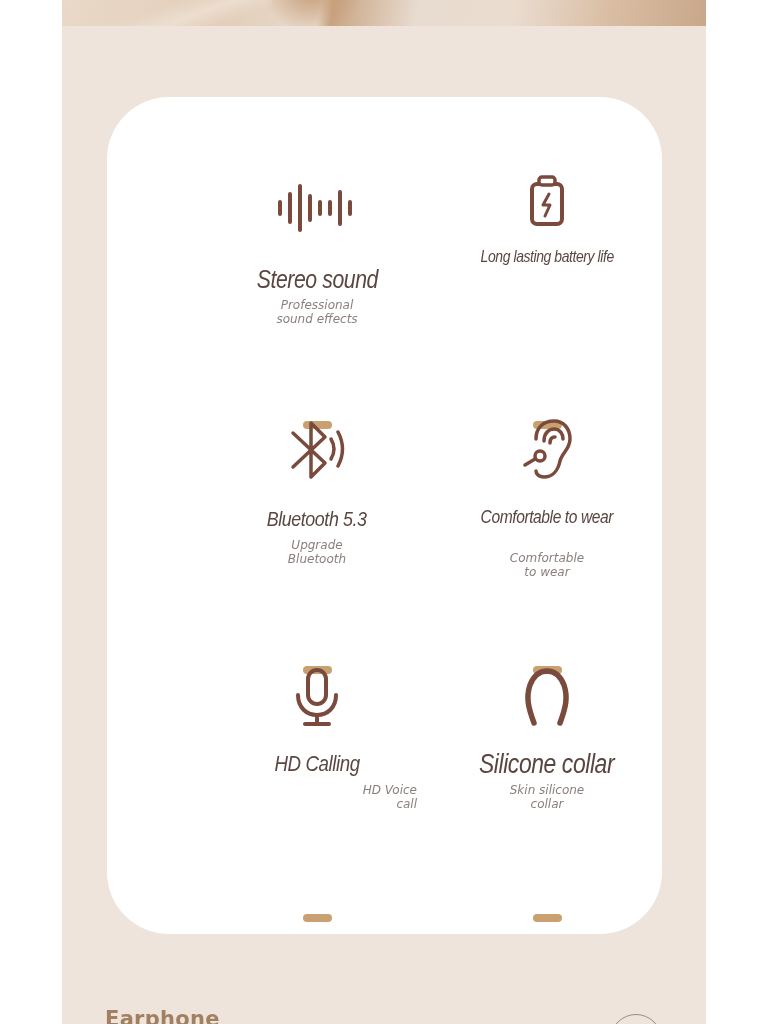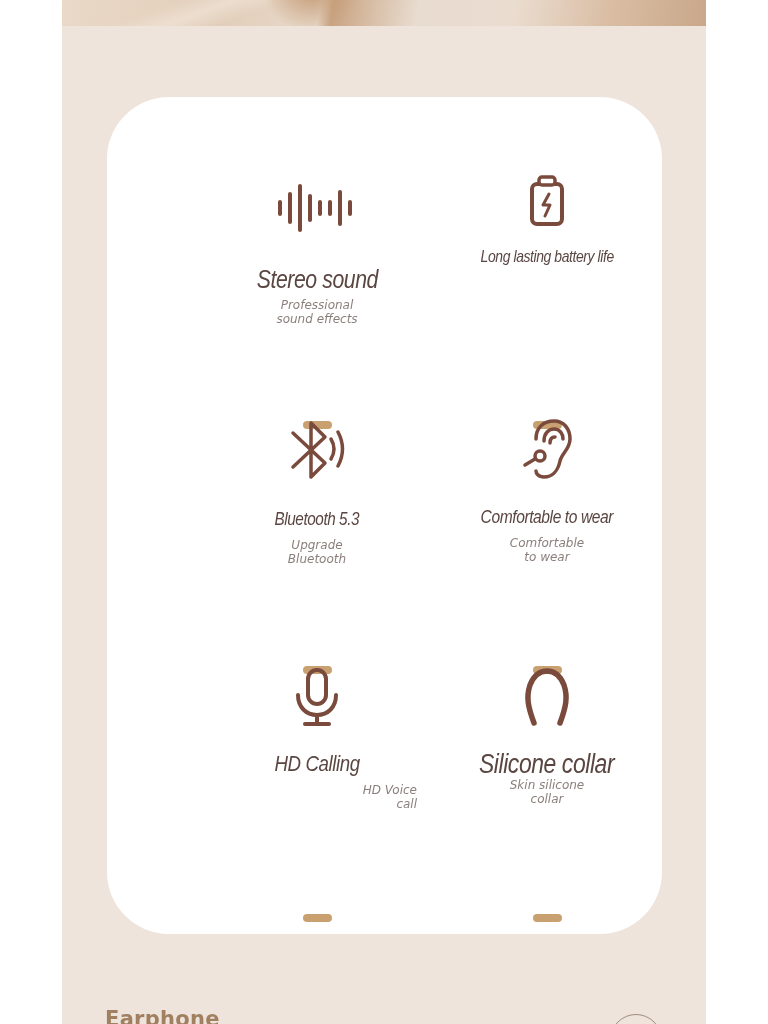--- a/index.html
+++ b/index.html
@@ -144,36 +144,36 @@
       <div class="title" style="margin-top:17px;font-size:17px;line-height:20px;"><span class="title-inner" style="transform:scaleX(0.82);">Long lasting battery life</span></div>
       <div class="pill" style="top:247px;"></div>
     </div>
 
     <div class="feature" style="left:110px; top:322px;">
       <svg class="icon" width="60" height="62" viewBox="0 0 60 62" style="height:62px;margin-top:0px;">
         <path d="M6 14 L38 44 L24 58 L24 4 L38 18 L6 48" fill="none" stroke="#7a4a3c" stroke-width="3.5" stroke-linejoin="round" stroke-linecap="round"></path>
         <path d="M44 20 Q50 30 44 40" fill="none" stroke="#7a4a3c" stroke-width="3.5" stroke-linecap="round"></path>
         <path d="M51 13 Q60 30 51 47" fill="none" stroke="#7a4a3c" stroke-width="3.5" stroke-linecap="round"></path>
       </svg>
-      <div class="title" style="margin-top:24px;font-size:18px;line-height:28px;"><span class="title-inner" style="transform:scaleX(0.85);">Bluetooth 5.3</span></div>
+      <div class="title" style="margin-top:24px;font-size:21px;line-height:28px;"><span class="title-inner" style="transform:scaleX(0.85);">Bluetooth 5.3</span></div>
       <div class="subtitle" style="margin-top:6px;">Upgrade
 Bluetooth</div>
       <div class="pill" style="top:247px;"></div>
     </div>
 
     <div class="feature" style="left:340px; top:322px;">
       <svg class="icon" width="50" height="62" viewBox="0 0 50 62" style="height:62px;margin-top:0px;">
         <path d="M14 20 C14 8 22 2 32 2 C42 2 48 10 48 20 C48 30 40 34 38 42 C36 52 30 58 22 58 C16 58 14 54 14 52" fill="none" stroke="#7a4a3c" stroke-width="3.5" stroke-linecap="round"></path>
         <path d="M22 22 C22 14 27 10 32 10 C38 10 41 15 41 20" fill="none" stroke="#7a4a3c" stroke-width="3.5" stroke-linecap="round"></path>
         <path d="M28 24 C28 20 30 18 33 18" fill="none" stroke="#7a4a3c" stroke-width="3.5" stroke-linecap="round"></path>
         <circle cx="18" cy="37" r="5" fill="none" stroke="#7a4a3c" stroke-width="3.5"></circle>
         <line x1="13" y1="40" x2="3" y2="46" stroke="#7a4a3c" stroke-width="3.5" stroke-linecap="round"></line>
       </svg>
       <div class="title" style="margin-top:24px;font-size:19px;line-height:24px;"><span class="title-inner" style="transform:scaleX(0.82);">Comfortable to wear</span></div>
-      <div class="subtitle" style="margin-top:8px;">Comfortable
+      <div class="subtitle" style="margin-top:23px;">Comfortable
 to wear</div>
       <div class="pill" style="top:247px;"></div>
     </div>
 
     <div class="feature" style="left:110px; top:570px;">
       <svg class="icon" width="50" height="62" viewBox="0 0 50 62" style="height:62px;margin-top:0px;">
         <rect x="16" y="3" width="18" height="34" rx="9" fill="none" stroke="#7a4a3c" stroke-width="4"></rect>
         <path d="M6 28 C6 40 14 48 25 48 C36 48 44 40 44 28" fill="none" stroke="#7a4a3c" stroke-width="4" stroke-linecap="round"></path>
         <line x1="25" y1="48" x2="25" y2="57" stroke="#7a4a3c" stroke-width="4"></line>
         <line x1="13" y1="57" x2="37" y2="57" stroke="#7a4a3c" stroke-width="4" stroke-linecap="round"></line>
@@ -182,21 +182,21 @@
       <div class="subtitle" style="margin-top:5px;text-align:right;">HD Voice
 call</div>
       <div class="pill" style="top:247px;"></div>
     </div>
 
     <div class="feature" style="left:340px; top:570px;">
       <svg class="icon" width="50" height="62" viewBox="0 0 50 62" style="height:62px;margin-top:0px;">
         <path d="M12 56 C6 40 4 30 8 18 C12 8 18 4 25 4 C32 4 38 8 42 18 C46 30 44 40 38 56" fill="none" stroke="#7a4a3c" stroke-width="5.5" stroke-linecap="round"></path>
       </svg>
       <div class="title" style="margin-top:20px;font-size:27px;line-height:30px;"><span class="title-inner" style="transform:scaleX(0.85);">Silicone collar</span></div>
-      <div class="subtitle" style="">Skin silicone
+      <div class="subtitle" style="margin-top:5px;">Skin silicone
 collar</div>
       <div class="pill" style="top:247px;"></div>
     </div>
 
   </div>
 
   <div class="footer-label">Earphone</div>
   <div class="footer-circle"></div>
 
 </div>

